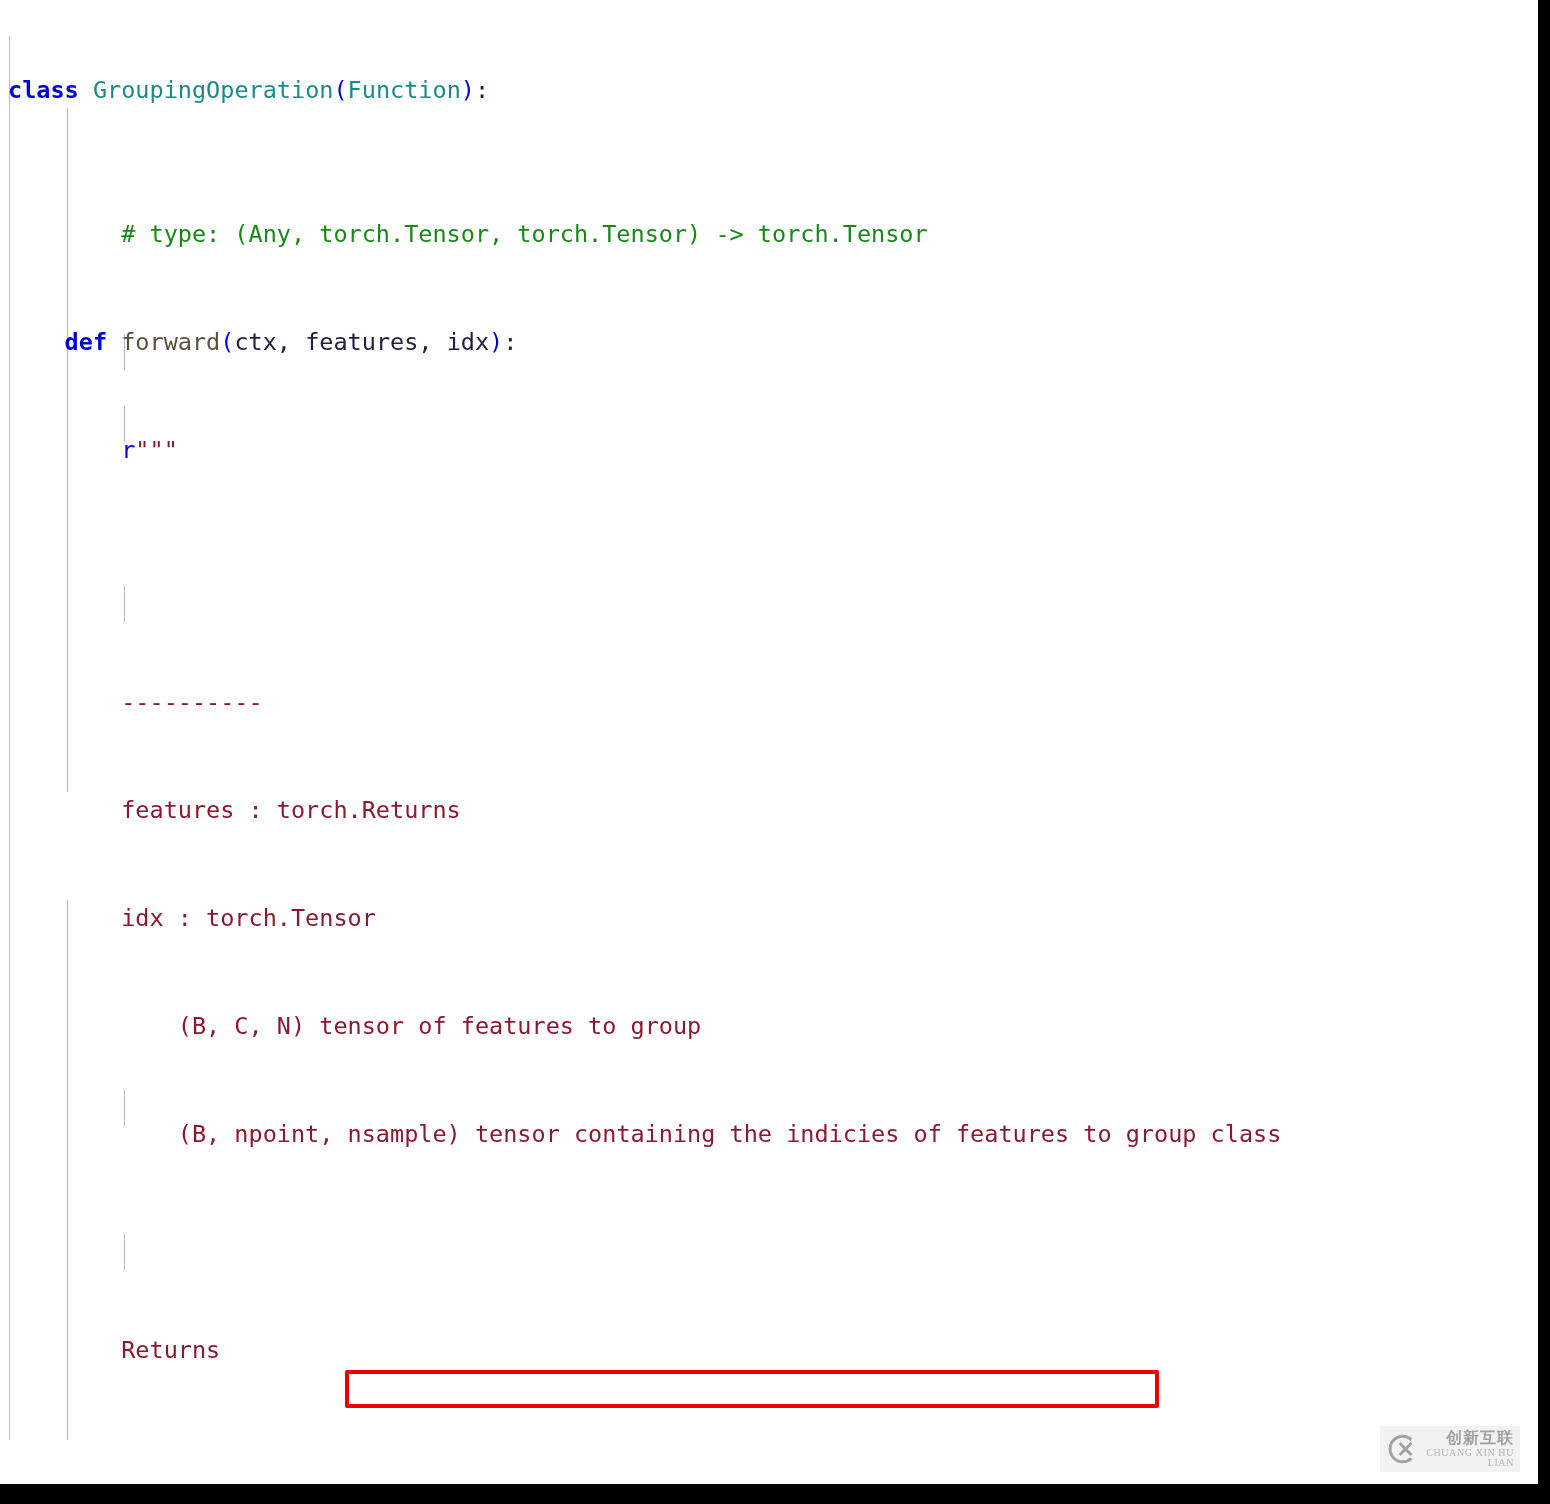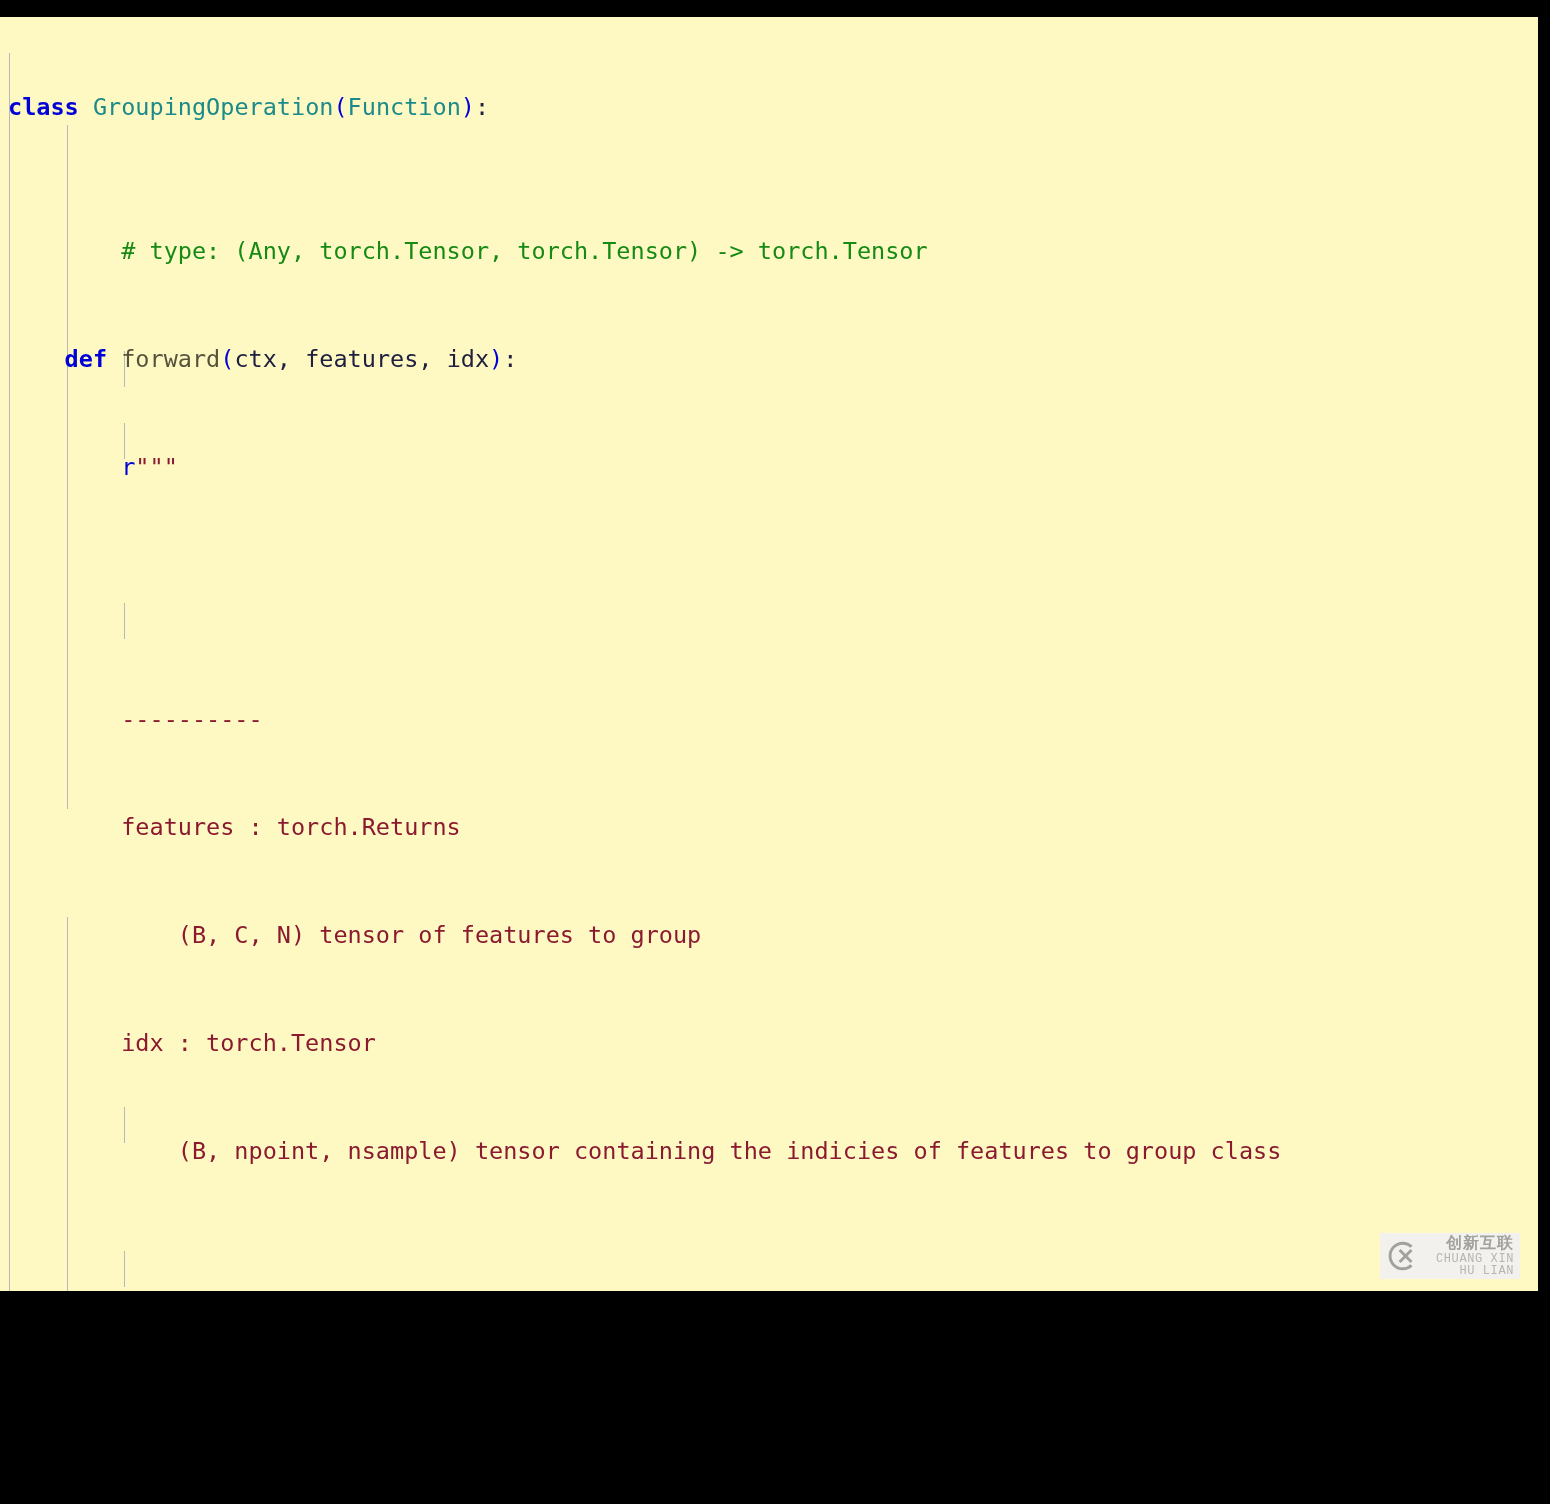--- a/index.html
+++ b/index.html
@@ -17,24 +17,24 @@
   
   #frame {
     position: absolute;
     left: 0; top: 0;
     width: 1550px; height: 1504px;
     background: #000000;
   }
   #editor {
     position: absolute;
     left: 0px;
-    top: 17px;
+    top: 0;
     width: 1538px;
-    height: 1274px;
-    background: #fef9c3;
+    height: 1484px;
+    background: #ffffff;
     overflow: hidden;
   }
 
   
   #code {
     position: absolute;
     left: 0;
     top: 0;
     width: 1538px;
     font-size: 23.5px;
@@ -93,22 +93,22 @@
   #wm-logo { width: 34px; height: 34px; flex: 0 0 auto; }
   #wm-text { display: flex; flex-direction: column; line-height: 1; text-align: right; }
   #wm-cn {
     font-family: "DejaVu Sans", sans-serif;
     font-size: 16px;
     font-weight: bold;
     color: #9a9a9a;
     letter-spacing: 1px;
   }
   #wm-en {
-    font-family: Liberation Mono, monospace;
-    font-size: 12px;
+    font-family: Liberation Serif, serif;
+    font-size: 10px;
     color: #b0b0b0;
     letter-spacing: 0.6px;
     margin-top: 2px;
   }
 </style>
 </head>
 <body>
 
 <div id="frame">
   <div id="editor">
@@ -133,23 +133,23 @@
 
 <div class="ln">        <span class="strp">r</span><span class="str">"""</span></div>
 
 <div class="ln"> </div>
 
 
 <div class="ln">        <span class="str">----------</span></div>
 
 <div class="ln">        <span class="str">features : torch.Returns</span></div>
 
+<div class="ln">        <span class="str">idx : torch.Tensor</span></div>
+
 <div class="ln">            <span class="str">(B, C, N) tensor of features to group</span></div>
-
-<div class="ln">        <span class="str">idx : torch.Tensor</span></div>
 
 <div class="ln">            <span class="str">(B, npoint, nsample) tensor containing the indicies of features to group class</span></div>
 
 <div class="ln"> </div>
 
 <div class="ln">        <span class="str">Returns</span></div>
 
 
 
 

